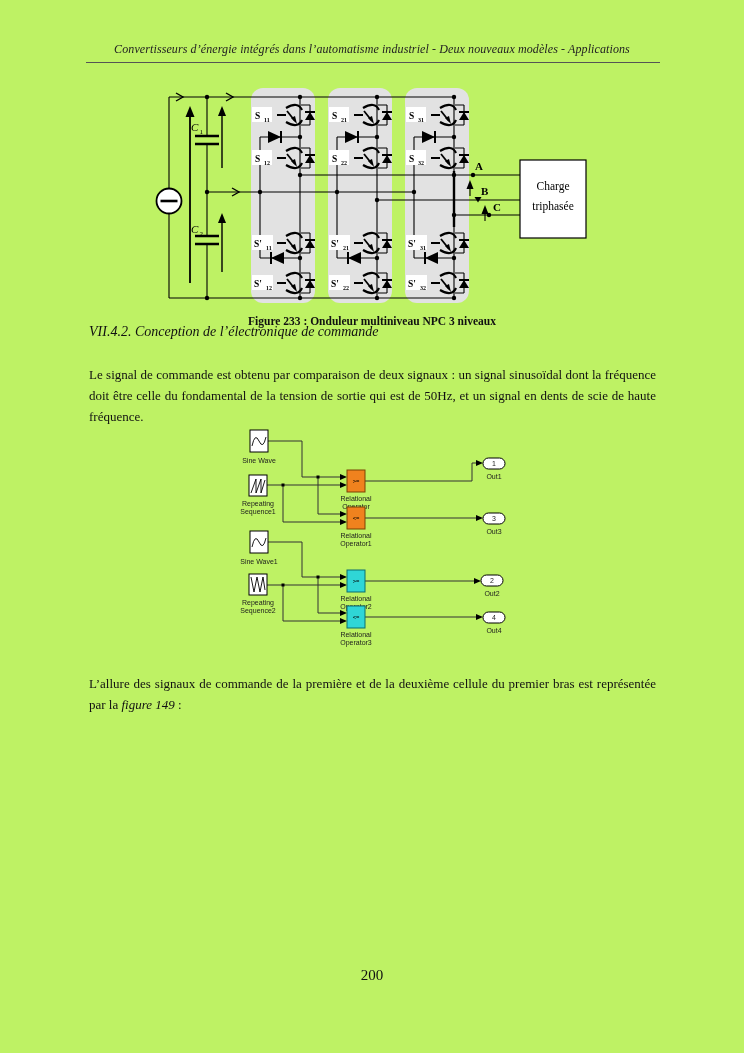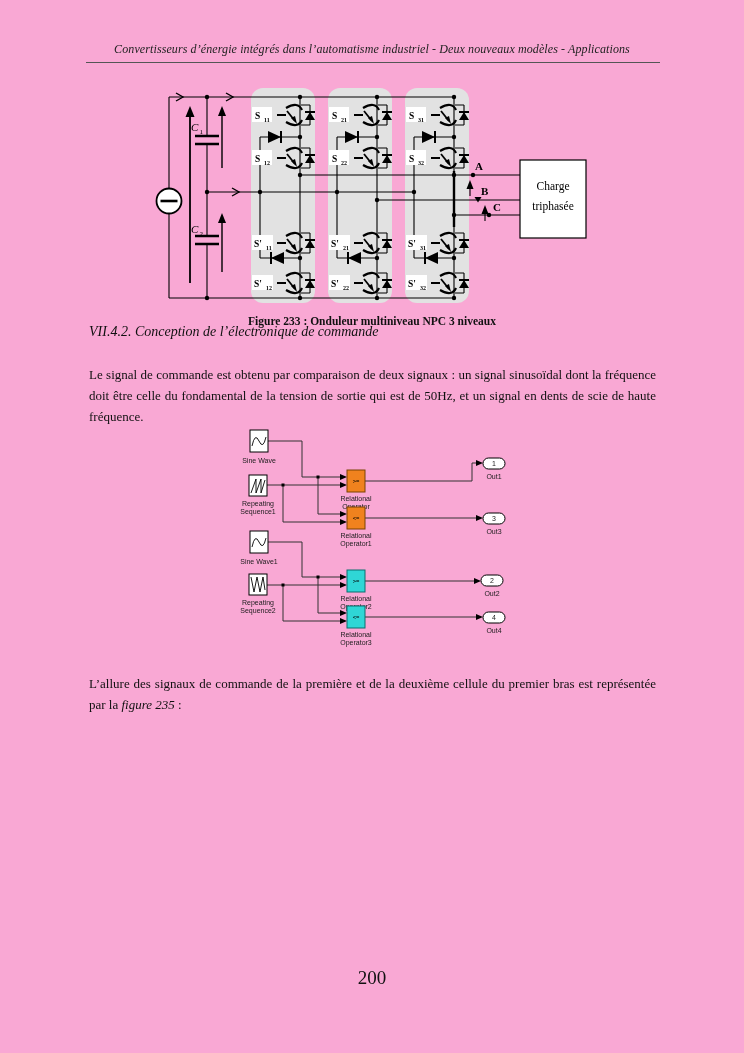--- a/index.html
+++ b/index.html
@@ -1,18 +1,18 @@
 <!DOCTYPE html>
 <html><head>
 <meta charset="utf-8">
 <style>
   html,body{margin:0;padding:0;background:#888;}
   .page{
     position:relative;width:744px;height:1053px;margin:0 auto;
-    background:#f9a8d4;font-family:"Liberation Serif", serif;color:#1a1a1a;
+    background:#bef264;font-family:"Liberation Serif", serif;color:#1a1a1a;
     overflow:hidden;
   }
   .header{
     position:absolute;top:42px;left:0;right:0;text-align:center;
     font-style:italic;font-size:12px;color:#222;letter-spacing:.1px;
   }
   .header-rule{
     position:absolute;top:62px;left:86px;width:574px;height:1px;background:#555;
   }
   .fig{position:absolute;}
@@ -27,21 +27,21 @@
     font-style:italic;font-size:14px;color:#111;
   }
   .para{
     position:absolute;left:89px;width:567px;
     font-size:13px;line-height:21px;text-align:justify;color:#111;
   }
   .para1{top:364px;}
   .para2{top:673px;}
   .page-number{
     position:absolute;top:967px;left:0;right:0;text-align:center;
-    font-size:19px;color:#111;
+    font-size:15px;color:#111;
   }
   svg text{font-family:"Liberation Serif", serif;}
   svg .mlab{font-family:"Liberation Sans", sans-serif;font-size:7px;fill:#1c1c1c;}
   svg .opsym{font-family:"DejaVu Sans Mono", monospace;font-size:5.5px;fill:#000;}
 </style>
 </head>
 <body>
 
 <div class="page">
 
@@ -314,17 +314,17 @@
       <text class="mlab" x="492" y="596" text-anchor="middle">Out2</text>
     </g>
     <g>
       <rect x="483" y="612" width="22" height="11" rx="5.5" fill="#fff" stroke="#000"></rect>
       <text class="mlab" x="494" y="620" text-anchor="middle">4</text>
       <text class="mlab" x="494" y="633" text-anchor="middle">Out4</text>
     </g>
   </svg>
 
 
-  <div class="para para2"><span>L’allure des signaux de commande de la première et de la deuxième cellule du premier bras est  représentée par la </span><i>figure 235</i><span> :</span></div>
+  <div class="para para2"><span>L’allure des signaux de commande de la première et de la deuxième cellule du premier bras est  représentée par la </span><i>figure 149</i><span> :</span></div>
 
   <div class="page-number">200</div>
 
 </div>
 
 </body></html>

